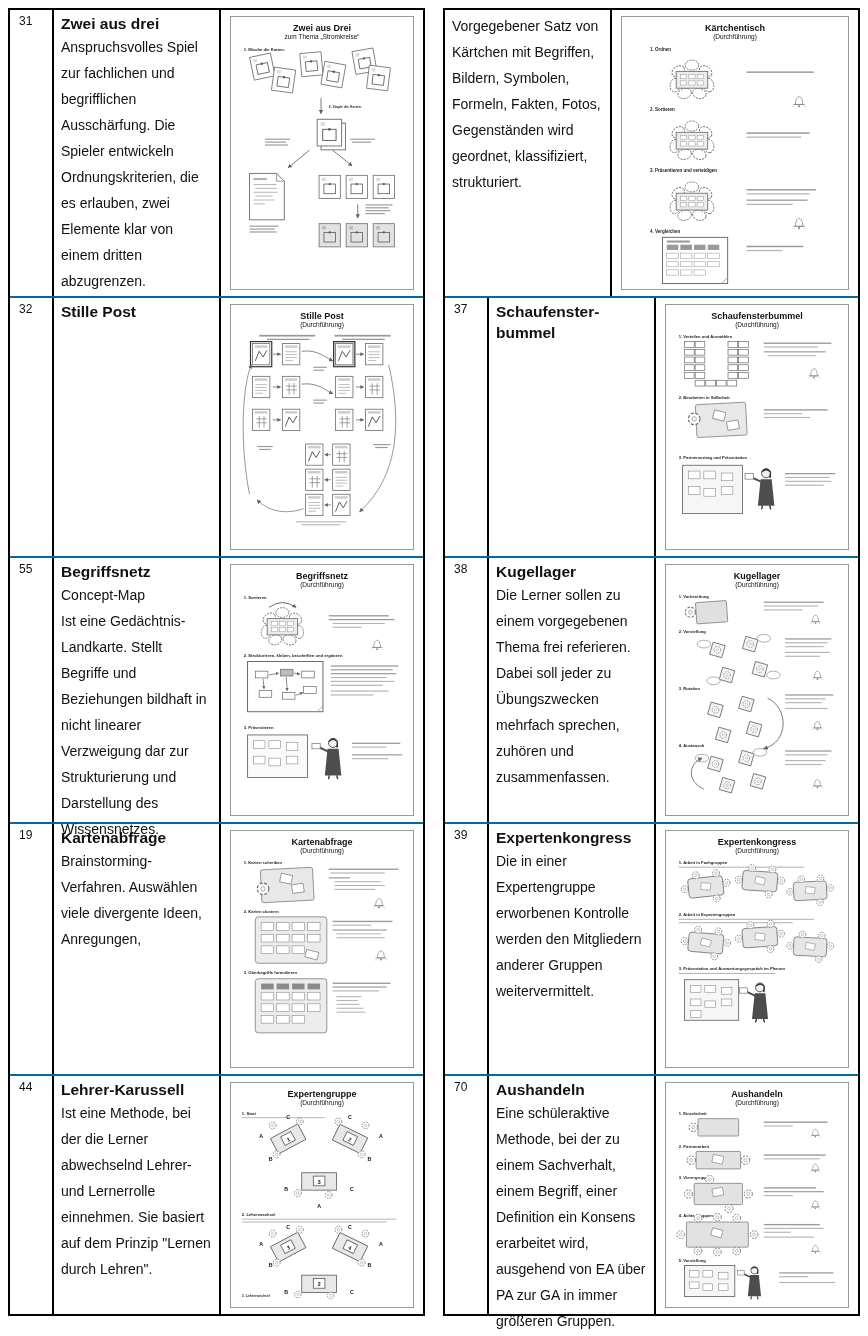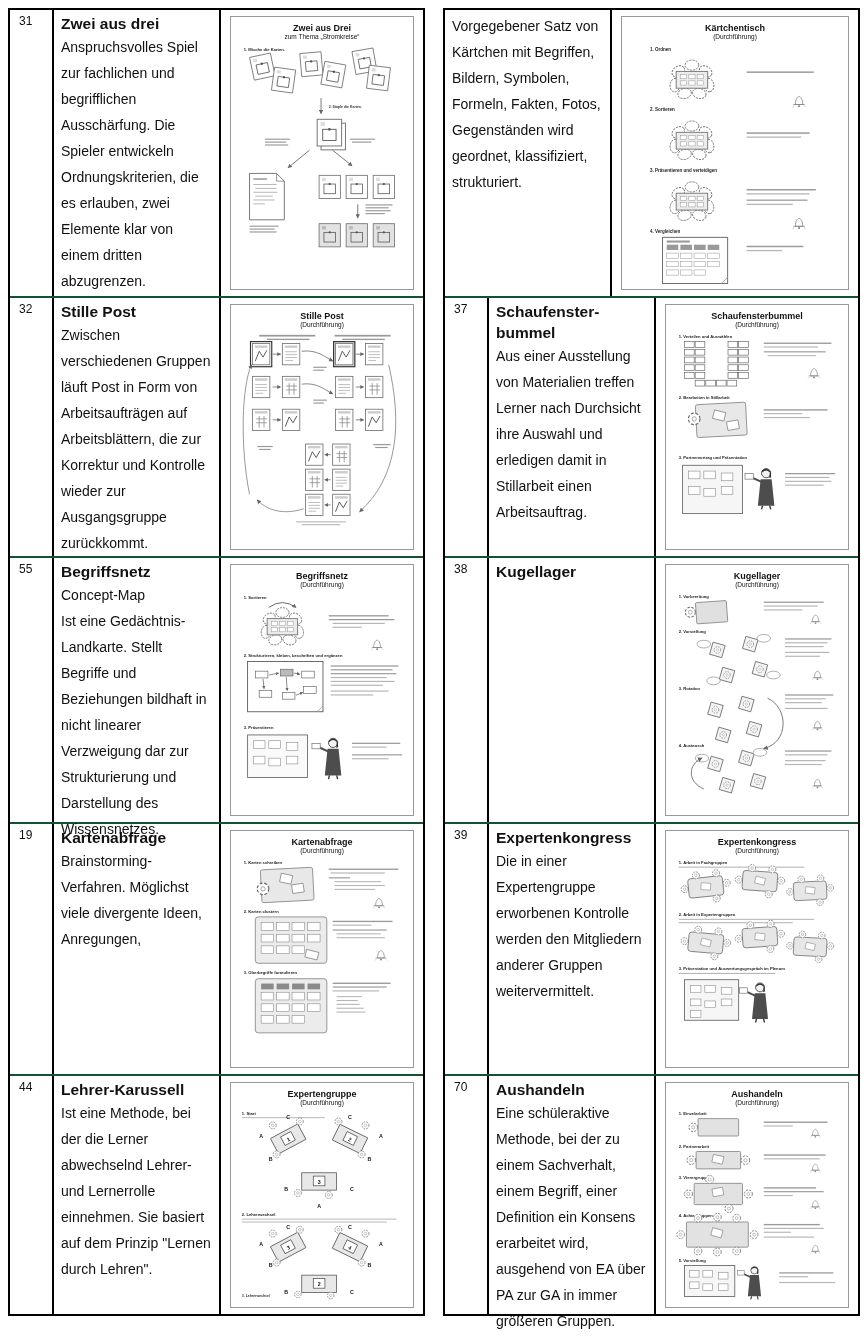--- a/index.html
+++ b/index.html
@@ -1,19 +1,19 @@
 <!DOCTYPE html>
 <html><head>
 <meta charset="utf-8">
 <style>
   html,body{margin:0;padding:0}
   body{width:868px;height:1336px;background:#fff;font-family:"Liberation Sans",sans-serif;color:#111;overflow:hidden;position:relative}
   .tables{position:absolute;left:8px;top:8px;display:flex;gap:18px}
   .mtable{width:417px;border:2px solid #000;background:#fff;box-sizing:border-box}
-  .mrow{display:flex;border-top:2px solid #14532d}
+  .mrow{display:flex;border-top:2px solid #0369a1}
   .mrow:first-child{border-top:none}
   .r1{height:286px}.r2{height:258px}.r3{height:264px}.r4{height:250px}.r5{height:238px}
   .cell-num{flex:0 0 44px;border-right:2px solid #000;font-size:12px;padding:4px 0 0 9px;box-sizing:border-box}
   .cell-text{flex:0 0 167px;border-right:2px solid #000;padding:3px 5px 0 7px;box-sizing:border-box}
   .m-title{font-weight:bold;font-size:15.5px;line-height:21px;white-space:pre-line}
   .m-desc{font-size:14px;line-height:26px;white-space:pre-line}
   .cell-thumb{flex:1;padding:6px 9px;box-sizing:border-box;display:flex}
   .thumb{flex:1;border:1px solid #999;display:flex;flex-direction:column;padding:6px 5px 3px;background:#fff;min-width:0}
   .t-title{font-size:9px;font-weight:bold;text-align:center;line-height:1.15}
   .t-sub{font-size:6.5px;text-align:center;margin-bottom:2px}
@@ -171,21 +171,20 @@
               <use href="#ccardg" transform="translate(142,188)"></use>
           </svg>
         </div>
       </div>
     </div>
 
     <div class="mrow r2">
       <div class="cell-num">32</div>
       <div class="cell-text">
         <div class="m-title">Stille Post</div>
-        <div class="m-desc">Zwischen verschiedenen Gruppen läuft Post in Form von Arbeitsaufträgen auf Arbeitsblättern, die zur Korrektur und Kontrolle wieder zur Ausgangsgruppe zurückkommt.</div>
       </div>
       <div class="cell-thumb">
         <div class="thumb">
           <div class="t-title">Stille Post</div>
           <div class="t-sub">(Durchführung)</div>
           <svg class="t-svg" viewBox="0 0 178 205" preserveAspectRatio="xMidYMin meet">
             <rect class="bar" x="24" y="5" width="58" height="1.8"></rect>
               <rect class="bar" x="32" y="9" width="44" height="1.4"></rect>
             <rect class="bar" x="102" y="5" width="58" height="1.8"></rect>
               <rect class="bar" x="110" y="9" width="44" height="1.4"></rect>
@@ -295,21 +294,21 @@
               <rect class="bar2" x="120" y="174" width="38" height="1.2"></rect>
           </svg>
         </div>
       </div>
     </div>
 
     <div class="mrow r4">
       <div class="cell-num">19</div>
       <div class="cell-text">
         <div class="m-title">Kartenabfrage</div>
-        <div class="m-desc">Brainstorming-Verfahren. Möglichst viele divergente Ideen, Anregungen,</div>
+        <div class="m-desc">Brainstorming-Verfahren. Auswählen viele divergente Ideen, Anregungen,</div>
       </div>
       <div class="cell-thumb">
         <div class="thumb">
           <div class="t-title">Kartenabfrage</div>
           <div class="t-sub">(Durchführung)</div>
           <svg class="t-svg" viewBox="0 0 178 195" preserveAspectRatio="xMidYMin meet">
             <text class="stept" x="8" y="8">1. Karten schreiben</text>
             <g transform="rotate(-3 53 30)">
                 <rect x="26" y="13" width="54" height="34" rx="2" fill="#e8e8e8" stroke="#888" stroke-width="0.9"></rect>
               </g>
@@ -509,21 +508,20 @@
           </svg>
         </div>
       </div>
     </div>
 
     <div class="mrow r2">
       <div class="cell-num">37</div>
       <div class="cell-text">
         <div class="m-title">Schaufenster-
 bummel</div>
-        <div class="m-desc">Aus einer Ausstellung von Materialien treffen Lerner nach Durchsicht ihre Auswahl und erledigen damit in Stillarbeit einen Arbeitsauftrag.</div>
       </div>
       <div class="cell-thumb">
         <div class="thumb">
           <div class="t-title">Schaufensterbummel</div>
           <div class="t-sub">(Durchführung)</div>
           <svg class="t-svg" viewBox="0 0 178 205" preserveAspectRatio="xMidYMin meet">
             <text class="stept" x="8" y="8">1. Verteilen und Auswählen</text>
             <g stroke="#666" stroke-width="0.7" fill="#fff">
               <rect x="14" y="12" width="10" height="6"></rect>
                 <rect x="25" y="12" width="10" height="6"></rect>
@@ -580,20 +578,21 @@
               <rect class="bar2" x="118" y="160" width="40" height="1.2"></rect>
           </svg>
         </div>
       </div>
     </div>
 
     <div class="mrow r3">
       <div class="cell-num">38</div>
       <div class="cell-text">
         <div class="m-title">Kugellager</div>
+        <div class="m-desc">Die Lerner sollen zu einem vorgegebenen Thema frei referieren. Dabei soll jeder zu Übungszwecken mehrfach sprechen, zuhören und zusammenfassen.</div>
       </div>
       <div class="cell-thumb">
         <div class="thumb">
           <div class="t-title">Kugellager</div>
           <div class="t-sub">(Durchführung)</div>
           <svg class="t-svg" viewBox="0 0 178 212" preserveAspectRatio="xMidYMin meet">
             <text class="stept" x="8" y="8">1. Vorbereitung</text>
             <g transform="rotate(-4 42 23)">
                 <rect x="26" y="12" width="32" height="22" rx="1" fill="#e0e0e0" stroke="#888" stroke-width="0.9"></rect>
               </g>

